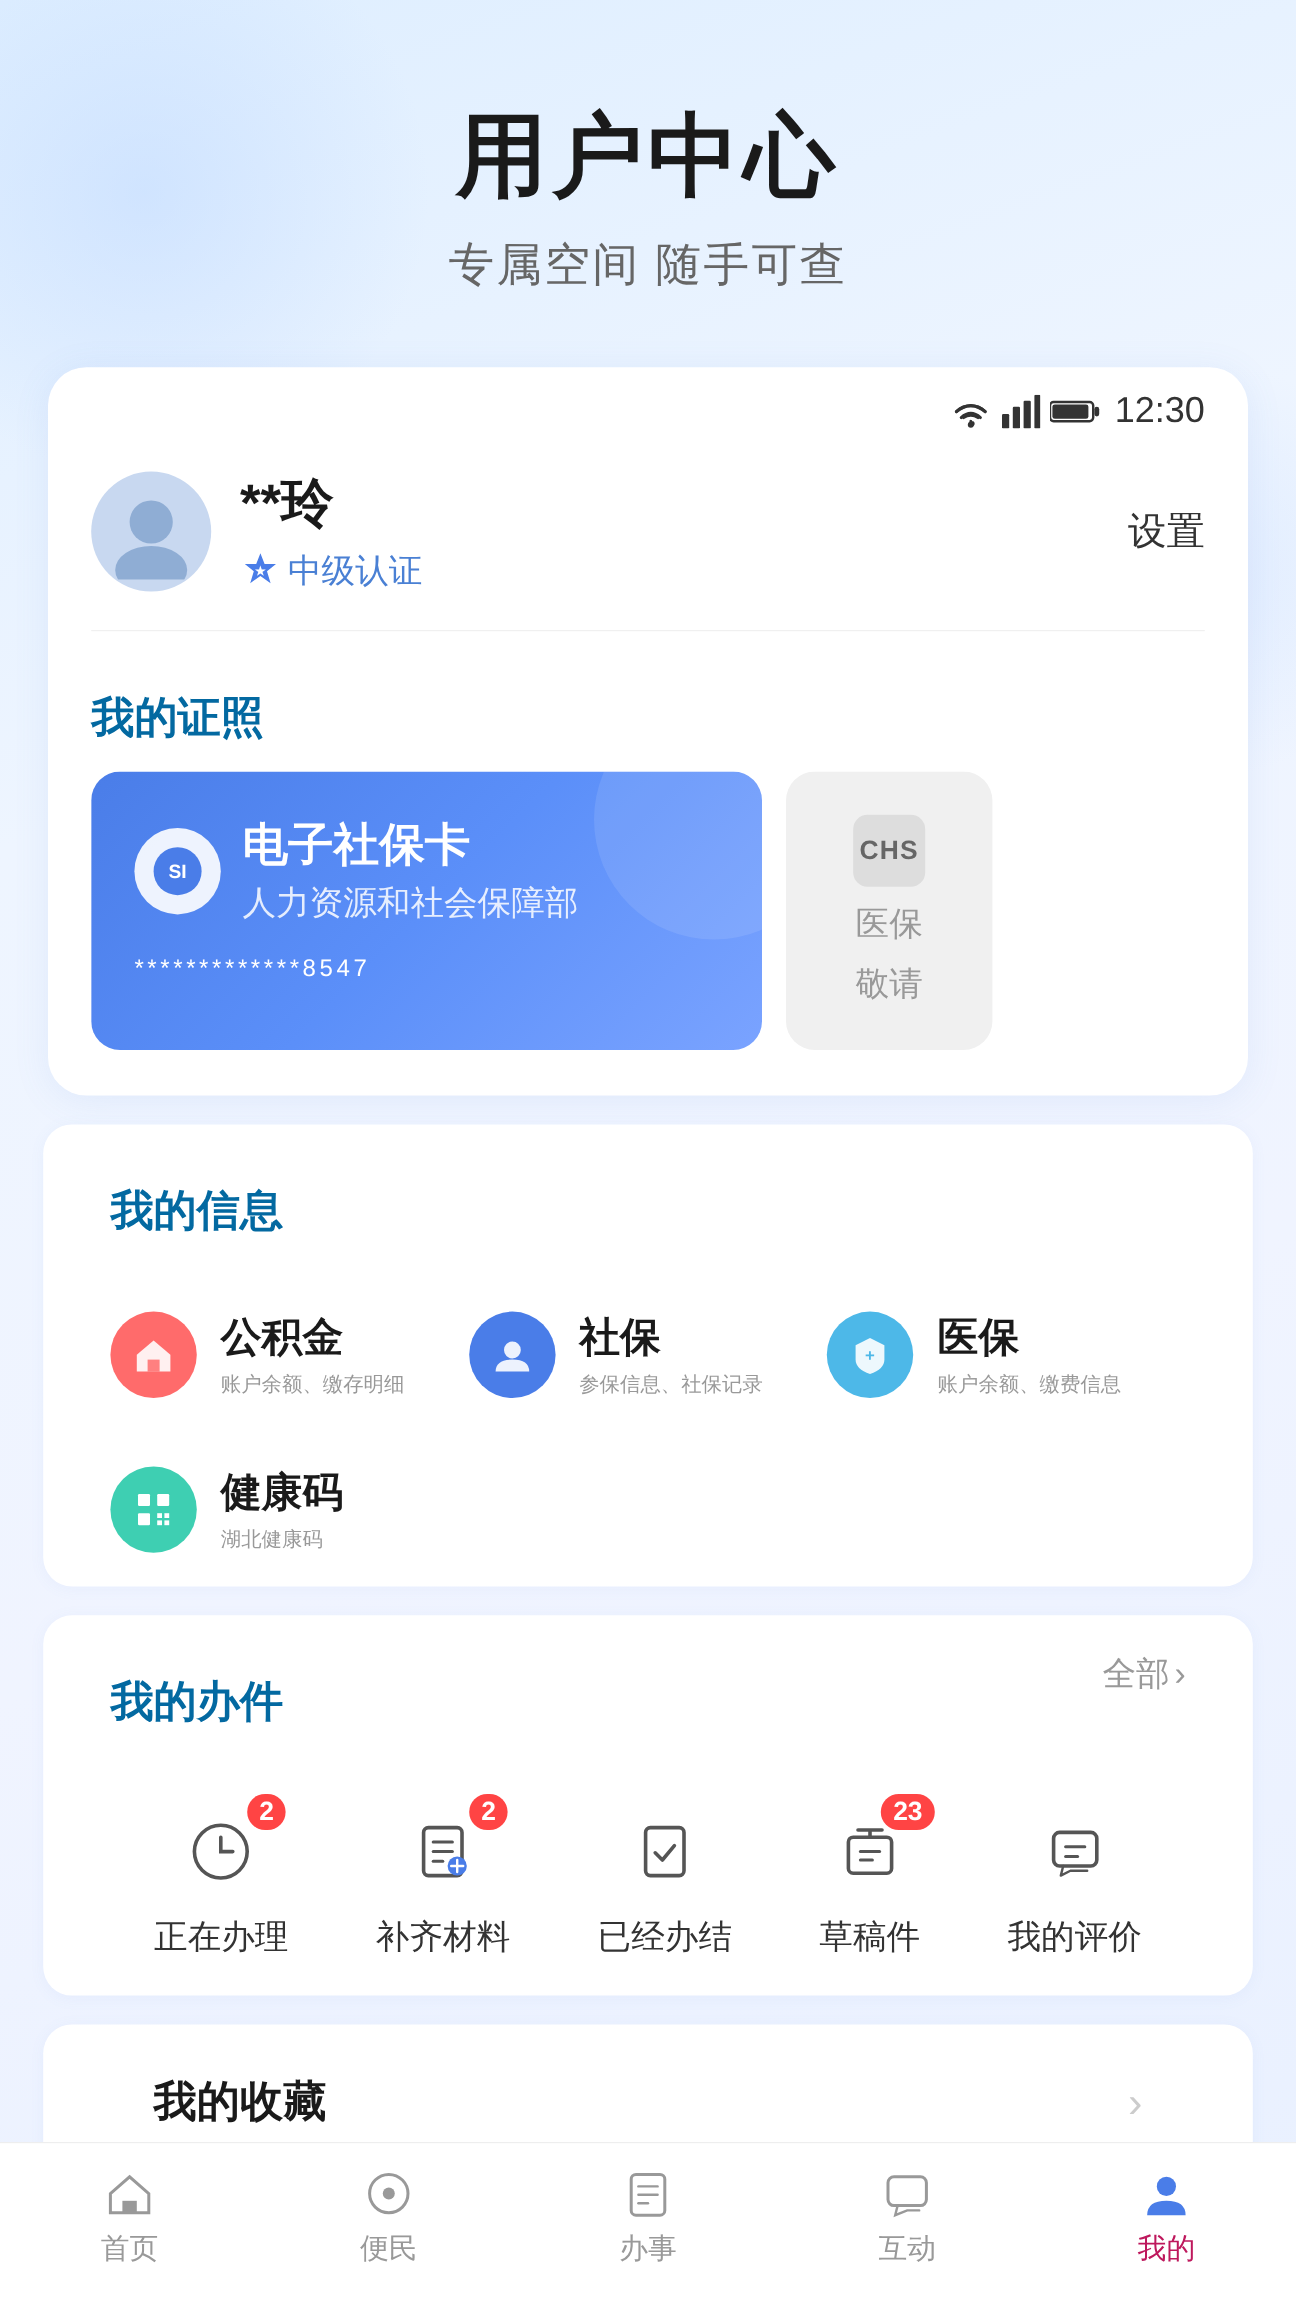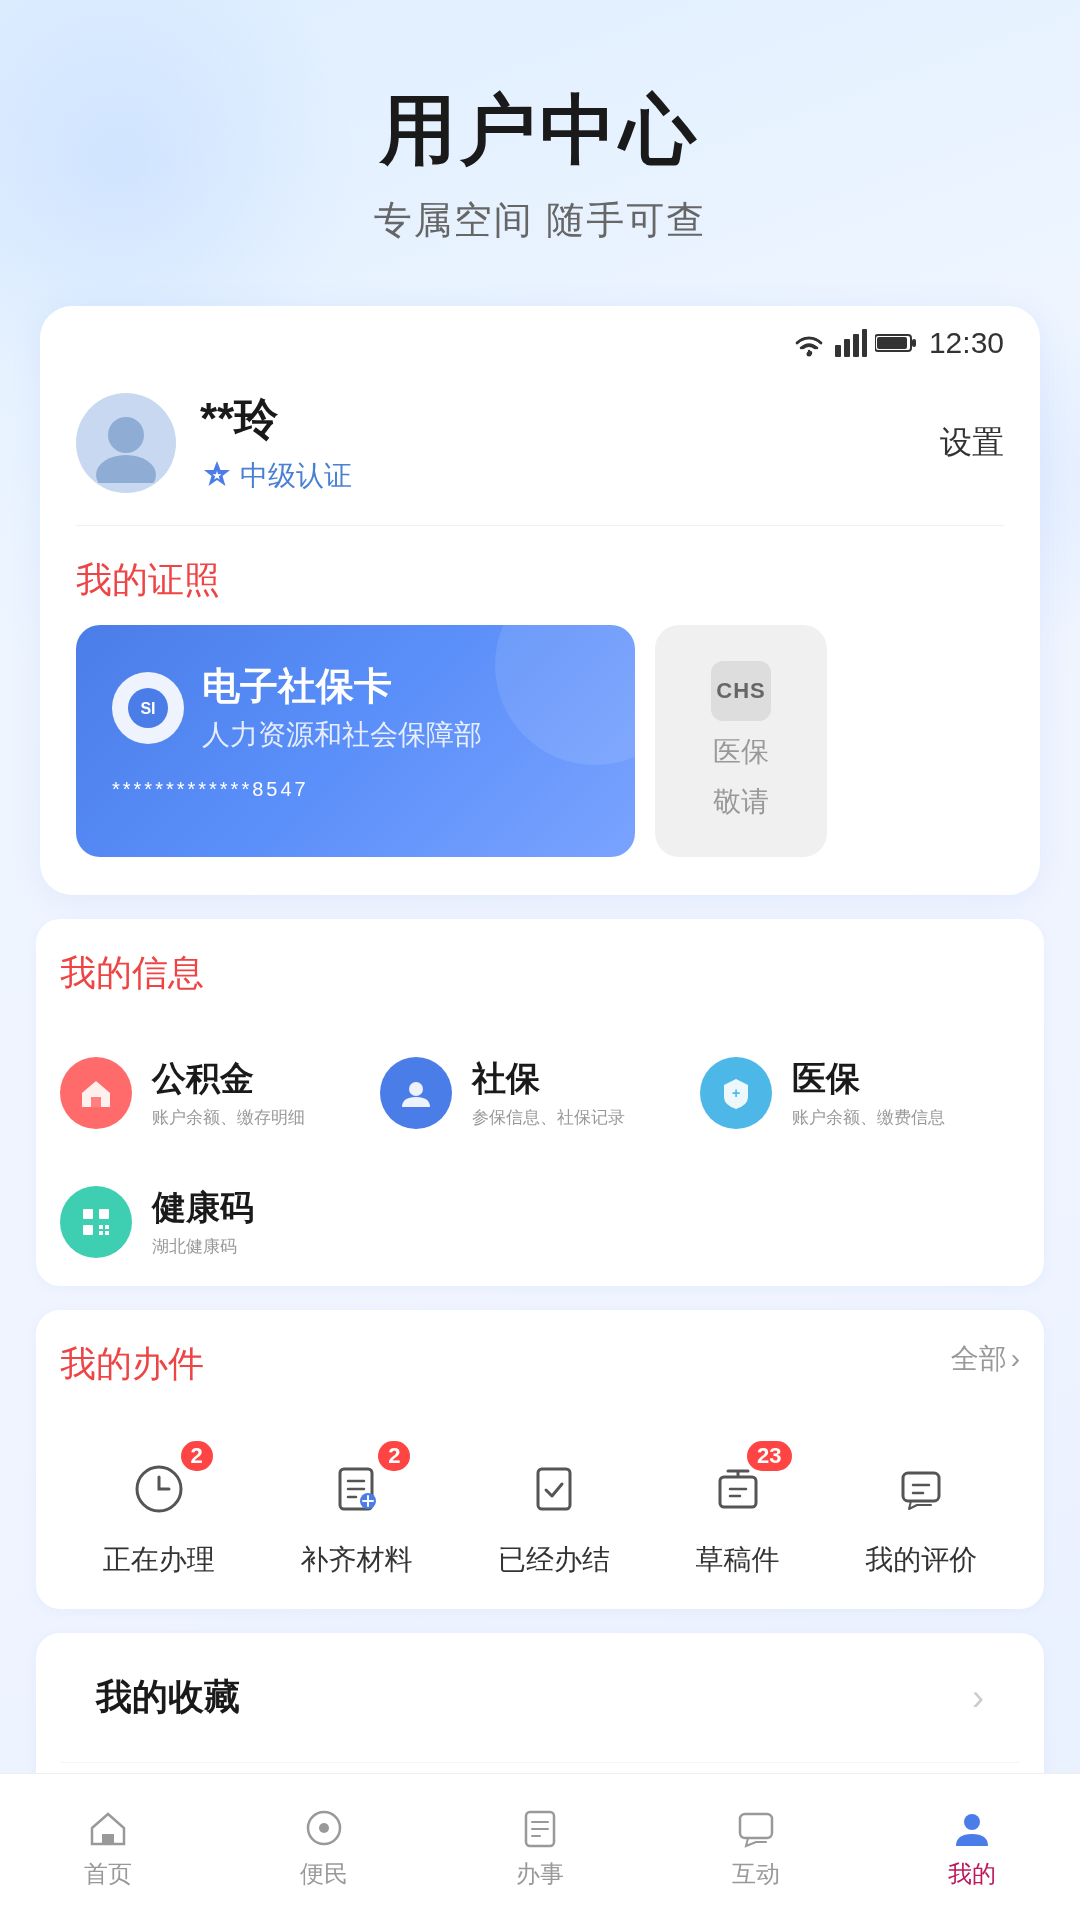--- a/index.html
+++ b/index.html
@@ -145,23 +145,24 @@
       background: #f0f0f0;
       margin: 0 36px;
     }
 
     
     .section {
       padding: 30px 36px;
     }
     .section-title {
       font-size: 36px;
-      font-weight: 400;
-      color: #ef4444;
+      font-weight: 700;
+      color: #0369a1;
       margin-bottom: 20px;
+      margin-top: 18px;
     }
 
     
     .cards-scroll {
       display: flex;
       gap: 20px;
       overflow-x: auto;
       padding-bottom: 8px;
     }
     .cards-scroll::-webkit-scrollbar { display: none; }
@@ -363,21 +364,21 @@
     .bottom-nav {
       position: fixed;
       bottom: 0;
       left: 50%;
       transform: translateX(-50%);
       width: 1080px;
       background: #fff;
       border-top: 1px solid #eee;
       display: flex;
       justify-content: space-around;
-      padding: 32px 0 30px;
+      padding: 20px 0 30px;
       z-index: 100;
     }
     .nav-item {
       display: flex;
       flex-direction: column;
       align-items: center;
       gap: 8px;
       cursor: pointer;
       min-width: 120px;
     }
@@ -390,21 +391,21 @@
       font-size: 24px;
       color: #999;
     }
     .nav-label.active { color: #be185d; }
 
     
     .inner-section {
       background: #fff;
       border-radius: 24px;
       margin: 0 36px 24px;
-      padding: 0 24px;
+      padding: 0 56px;
       box-shadow: 0 2px 12px rgba(100,140,220,0.06);
     }
 
     .page-sections {
       position: relative;
       z-index: 2;
     }
 
     
     .chs-text {

